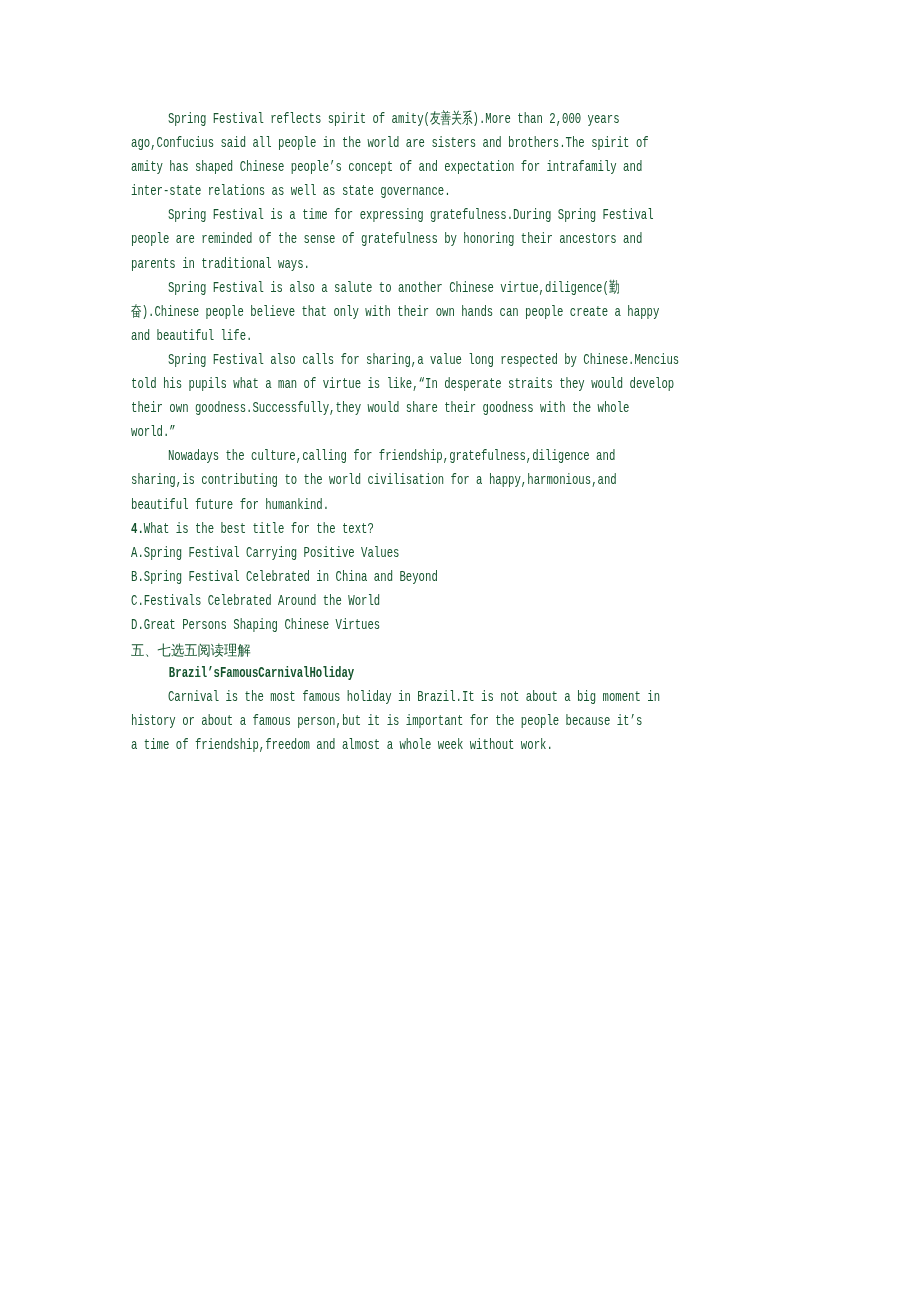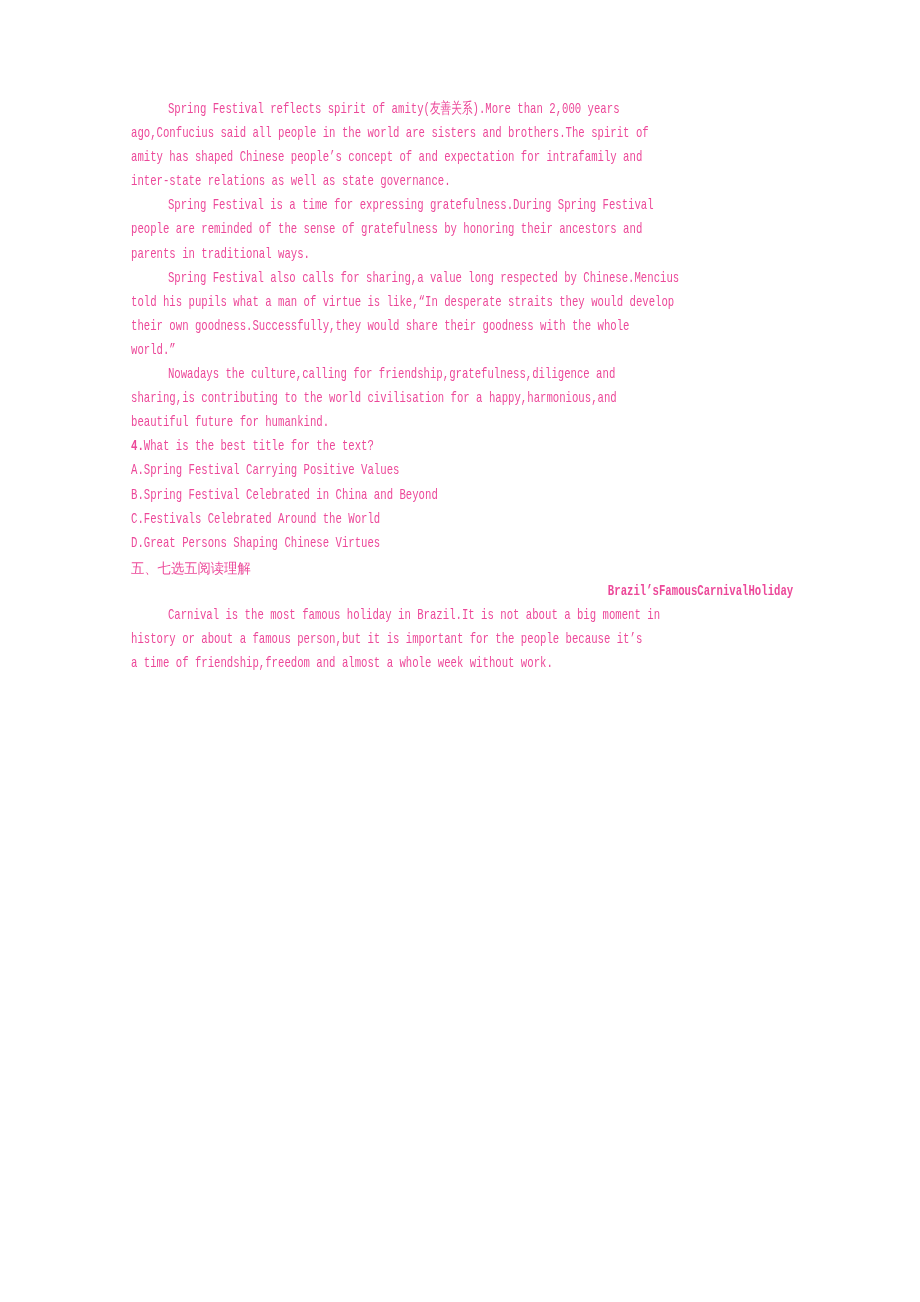--- a/index.html
+++ b/index.html
@@ -1,36 +1,36 @@
 <!DOCTYPE html>
 <html><head>
   <meta charset="utf-8">
   <style>
     html, body { margin: 0; padding: 0; background: #ffffff; }
     body { width: 920px; height: 1302px; position: relative; overflow: hidden; }
     .page {
       position: absolute;
       left: 131px;
-      top: 98px;
+      top: 108px;
       width: 700px;
-      color: #ec4899;
+      color: #14532d;
       font-family: "Liberation Mono", "DejaVu Sans Mono", monospace;
       font-size: 15px;
     }
     .line {
       height: 24.1px;
       line-height: 24.1px;
       white-space: pre;
       transform-origin: 0 50%;
       transform: scaleX(0.71);
     }
     .indent { padding-left: 52px; }
     .num { font-weight: bold; }
     .title-line {
-      text-align: right;
+      text-align: left;
       transform: none;
     }
     .title-line span {
       display: inline-block;
       font-weight: bold;
       transform: scaleX(0.71);
     }
     .cjk-line {
       font-family: "DejaVu Sans", sans-serif;
       transform: scaleX(0.95);
@@ -46,20 +46,25 @@
     <div>
       <div class="line indent">Spring Festival reflects spirit of amity(友善关系).More than 2,000 years</div>
       <div class="line">ago,Confucius said all people in the world are sisters and brothers.The spirit of</div>
       <div class="line">amity has shaped Chinese people’s concept of and expectation for intrafamily and</div>
       <div class="line">inter-state relations as well as state governance.</div>
     </div>
     <div>
       <div class="line indent">Spring Festival is a time for expressing gratefulness.During Spring Festival</div>
       <div class="line">people are reminded of the sense of gratefulness by honoring their ancestors and</div>
       <div class="line">parents in traditional ways.</div>
+    </div>
+    <div>
+      <div class="line indent">Spring Festival is also a salute to another Chinese virtue,diligence(勤</div>
+      <div class="line">奋).Chinese people believe that only with their own hands can people create a happy</div>
+      <div class="line">and beautiful life.</div>
     </div>
     <div>
       <div class="line indent">Spring Festival also calls for sharing,a value long respected by Chinese.Mencius</div>
       <div class="line">told his pupils what a man of virtue is like,“In desperate straits they would develop</div>
       <div class="line">their own goodness.Successfully,they would share their goodness with the whole</div>
       <div class="line">world.”</div>
     </div>
     <div>
       <div class="line indent">Nowadays the culture,calling for friendship,gratefulness,diligence and</div>
       <div class="line">sharing,is contributing to the world civilisation for a happy,harmonious,and</div>

